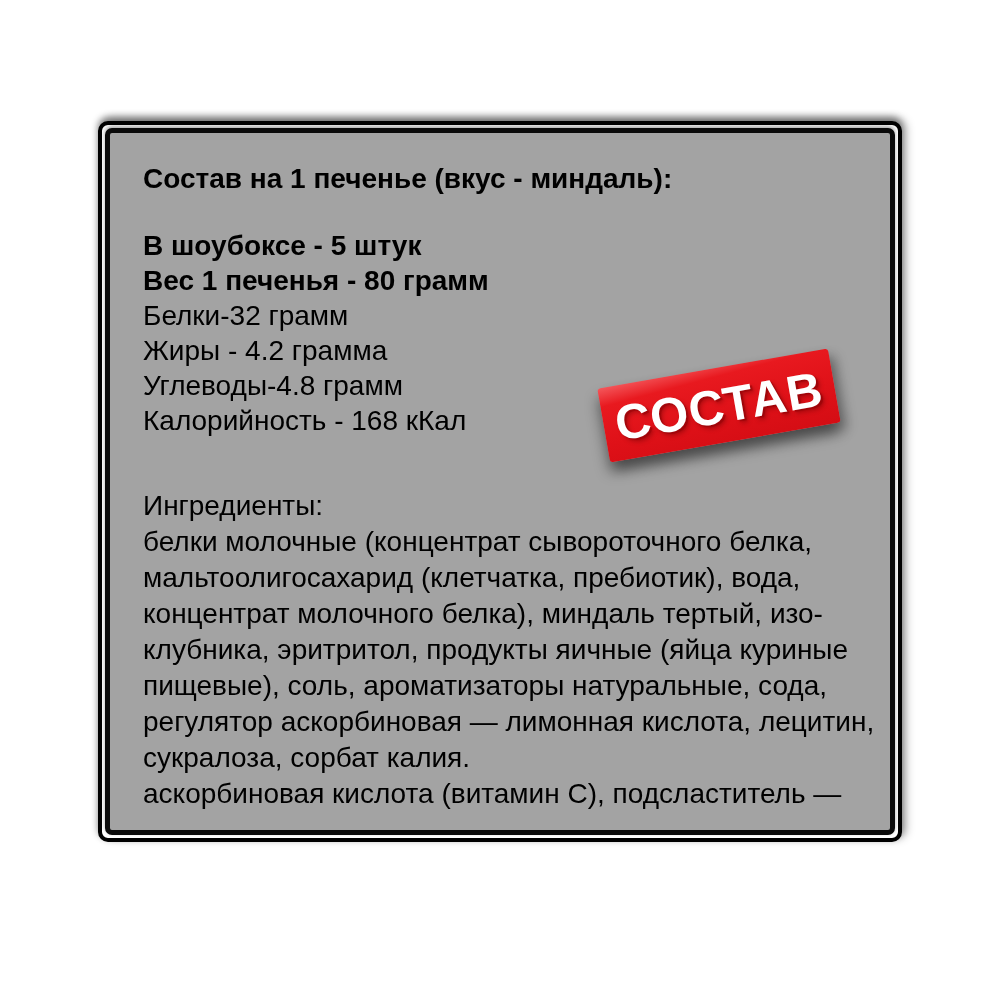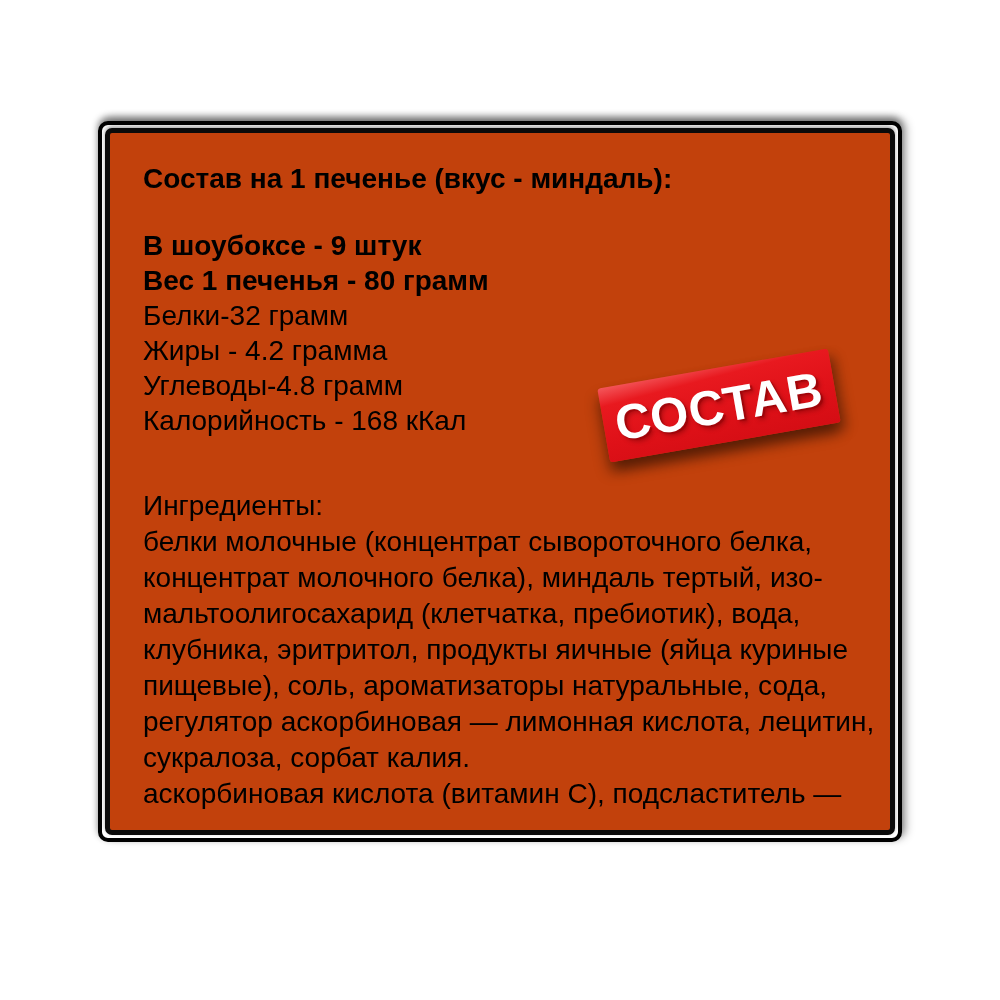--- a/index.html
+++ b/index.html
@@ -13,21 +13,21 @@
     border: 4px solid #000000;
     border-radius: 10px;
     background: #ffffff;
     box-shadow: 0 -4px 7px rgba(0,0,0,0.45), 5px -3px 8px rgba(0,0,0,0.25);
   }
   .inner {
     position: absolute;
     inset: 3px;
     border: 5px solid #0a0a0a;
     border-radius: 7px;
-    background: #c2410c;
+    background: #a3a3a3;
     box-shadow: 0 -2px 4px rgba(0,0,0,0.35);
   }
   .content {
     position: absolute;
     inset: 0;
     padding: 28px 22px 0 33px;
     font-size: 28px;
     line-height: 36px;
   }
   .title { font-weight: bold; white-space: nowrap; }
@@ -60,34 +60,34 @@
 </head>
 <body>
 
 <div class="frame">
   <div class="inner">
     <div class="content">
 
       <div class="title">Состав на 1 печенье (вкус - миндаль):</div>
 
       <div class="nutrition">
-        <div class="line bold">В шоубоксе - 9 штук</div>
+        <div class="line bold">В шоубоксе - 5 штук</div>
         <div class="line bold">Вес 1 печенья - 80 грамм</div>
         <div class="line">Белки-32 грамм</div>
         <div class="line">Жиры - 4.2 грамма</div>
         <div class="line">Углеводы-4.8 грамм</div>
         <div class="line">Калорийность - 168 кКал</div>
       </div>
 
       <div class="ing-heading">Ингредиенты:</div>
 
       <div class="para">
         <div class="line">белки молочные (концентрат сывороточного белка,</div>
+        <div class="line">мальтоолигосахарид (клетчатка, пребиотик), вода,</div>
         <div class="line">концентрат молочного белка), миндаль тертый, изо-</div>
-        <div class="line">мальтоолигосахарид (клетчатка, пребиотик), вода,</div>
         <div class="line">клубника, эритритол, продукты яичные (яйца куриные</div>
         <div class="line">пищевые), соль, ароматизаторы натуральные, сода,</div>
         <div class="line">регулятор аскорбиновая — лимонная кислота, лецитин,</div>
         <div class="line">сукралоза, сорбат калия.</div>
         <div class="line">аскорбиновая кислота (витамин С), подсластитель —</div>
       </div>
 
     </div>
   </div>
 </div>

